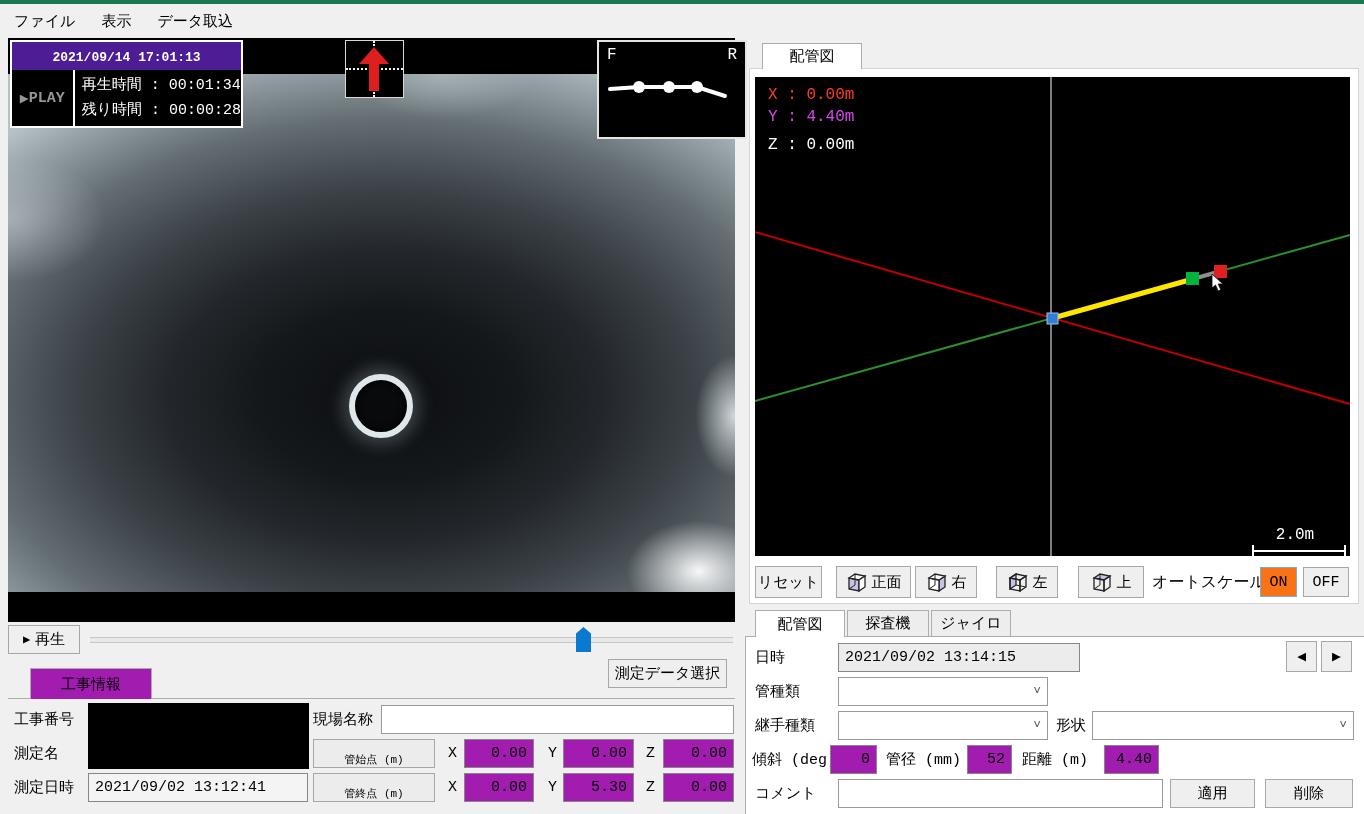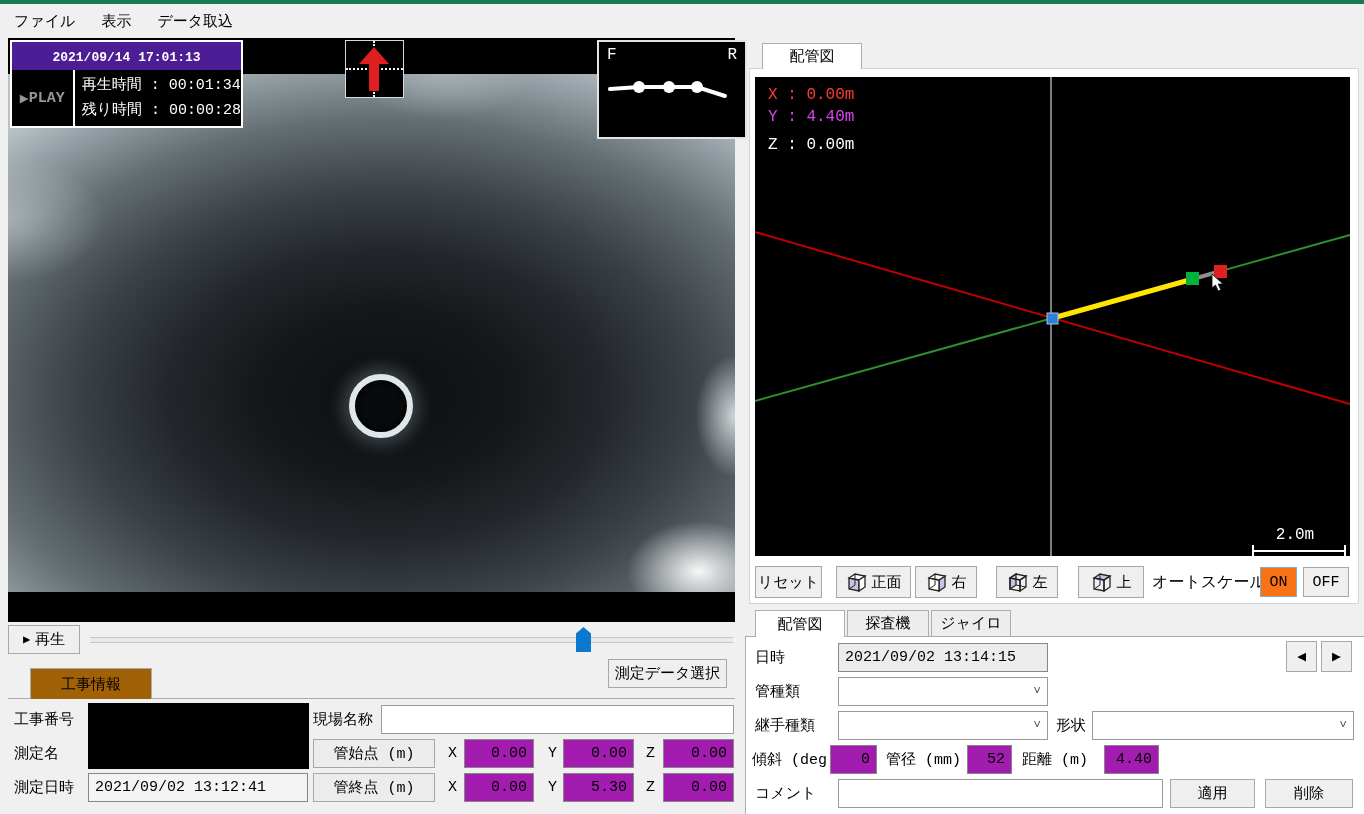--- a/index.html
+++ b/index.html
@@ -29,31 +29,31 @@
   .dash-h{position:absolute;left:0;top:27px;width:57px;height:0;border-top:2px dotted #f2f2f2;}
   .fr-box{position:absolute;left:589px;top:2px;width:146px;height:95px;background:#000;border:2px solid #e4e4e4;color:#fff;font-size:16px;}
   .fr-f{position:absolute;left:8px;top:4px;} .fr-r{position:absolute;right:8px;top:4px;}
   
   .btn{background:#efefef;border:1px solid #a7a7a7;display:flex;align-items:center;justify-content:center;font-size:15px;cursor:default;box-sizing:border-box;}
   .slider-track{left:90px;top:637px;width:643px;height:4px;background:#e9e9e9;border-top:1px solid #c6c6c6;border-bottom:1px solid #c6c6c6;}
   .slider-thumb{left:576px;top:627px;width:15px;height:25px;background:#0b79d0;clip-path:polygon(0 26%,50% 0,100% 26%,100% 100%,0 100%);}
   
   .tab{box-sizing:border-box;border:1px solid #acacac;border-bottom:none;display:flex;align-items:center;justify-content:center;font-size:15px;z-index:2;}
   .tab.active-white{background:#fff;}
-  .tab.active-gray{background:#a16207;}
+  .tab.active-gray{background:#a21caf;}
   .tab.inactive{background:#ededed;border-bottom:1px solid #acacac;z-index:1;}
   .panel-white{background:#fff;border:1px solid #d5d5d5;box-sizing:border-box;}
   .hline{background:#acacac;height:1px;}
   
   .lbl{font-size:15px;height:29px;display:flex;align-items:center;white-space:nowrap;}
   .valbox{box-sizing:border-box;background:#a21caf;border:1px solid #878787;font-size:15px;display:flex;align-items:center;justify-content:flex-end;padding:0 6px;}
   .valbox.left{justify-content:flex-start;}
   .textbox{box-sizing:border-box;background:#fff;border:1px solid #9a9a9a;font-size:15px;display:flex;align-items:center;padding:0 6px;}
   .combo{box-sizing:border-box;background:#fff;border:1px solid #9a9a9a;display:flex;align-items:center;justify-content:flex-end;padding:0 6px;color:#555;font-size:13px;}
-  .fieldbtn{box-sizing:border-box;background:#ececec;border:1px solid #a7a7a7;display:flex;align-items:center;justify-content:center;font-size:15px;}
+  .fieldbtn{box-sizing:border-box;background:#ececec;border:1px solid #a7a7a7;display:flex;align-items:flex-end;justify-content:center;font-size:11px;}
   .black-redact{background:#000;}
   
   .canvas3d{left:755px;top:77px;width:595px;height:479px;background:#000;}
   .coord{position:absolute;left:13px;font-size:16px;}
   .scale-label{position:absolute;left:505px;top:449px;width:70px;text-align:center;color:#fff;font-size:16px;}
   .onbtn{background:#f97316;border:1px solid #72aede;}
   .autoscale-lbl{font-size:16px;display:flex;align-items:center;}
   .cube{margin-right:4px;}
 </style>
 </head>
@@ -248,21 +248,21 @@
   </div>
   <div class="abs tab inactive" style="left:847px;top:610px;width:82px;height:27px;align-items:center;">
     <span>探査機</span>
   </div>
   <div class="abs tab inactive" style="left:931px;top:610px;width:80px;height:27px;">
     <span>ジャイロ</span>
   </div>
   <div class="abs panel-white" style="left:745px;top:636px;width:619px;height:178px;border-color:#acacac;border-right:none;border-bottom:none;"></div>
 
   <div class="abs lbl" style="left:755px;top:643px;">日時</div>
-  <div class="abs valbox left" style="left:838px;top:643px;width:210px;height:29px;background:#ececec;">
+  <div class="abs valbox left" style="left:838px;top:643px;width:242px;height:29px;background:#ececec;">
     <span>2021/09/02 13:14:15</span>
   </div>
   <div class="abs btn" style="left:1286px;top:641px;width:31px;height:31px;">
     <span>◀</span>
   </div>
   <div class="abs btn" style="left:1321px;top:641px;width:31px;height:31px;">
     <span>▶</span>
   </div>
 
   <div class="abs lbl" style="left:755px;top:677px;">管種類</div>

